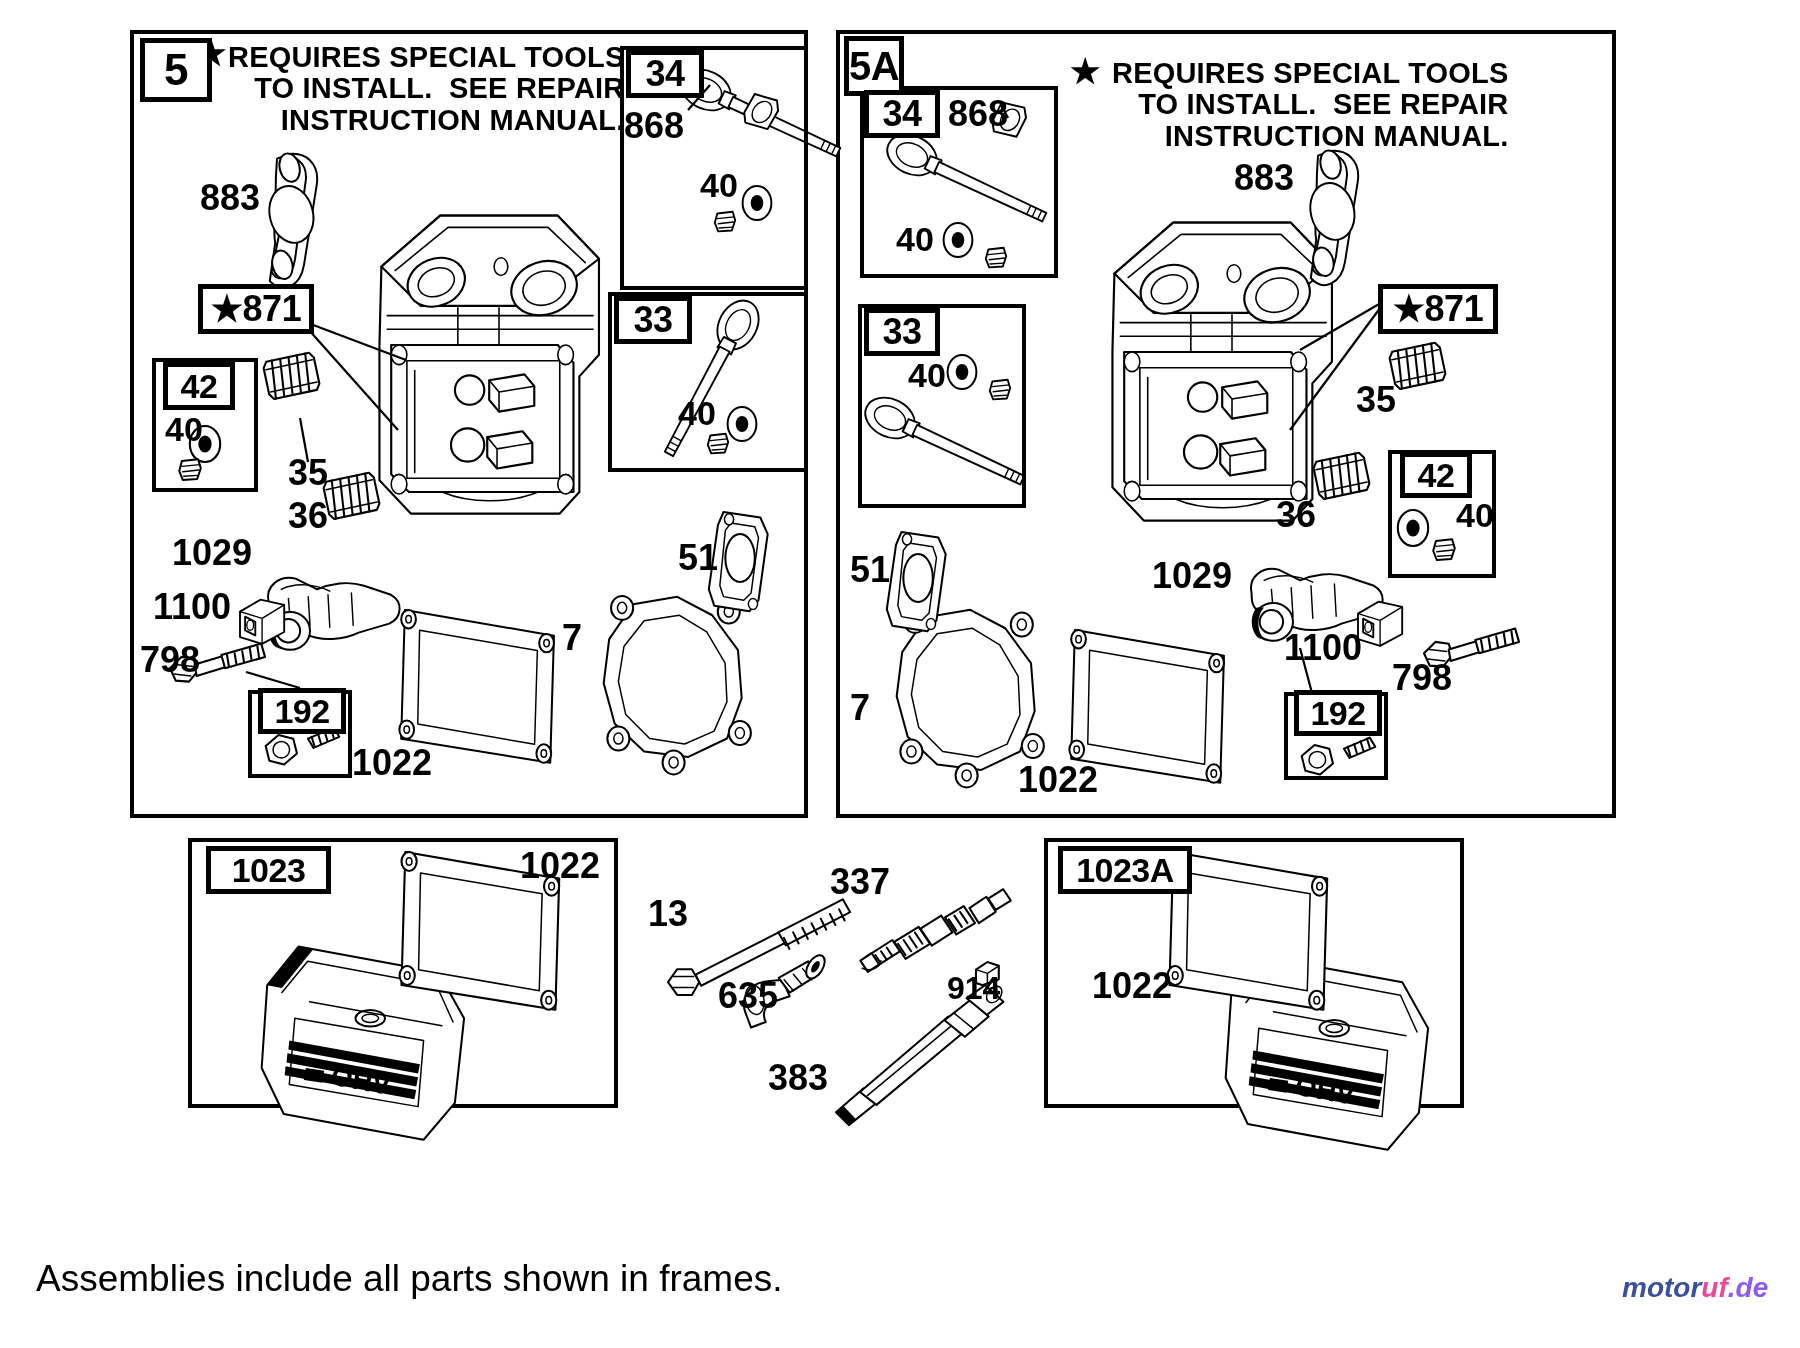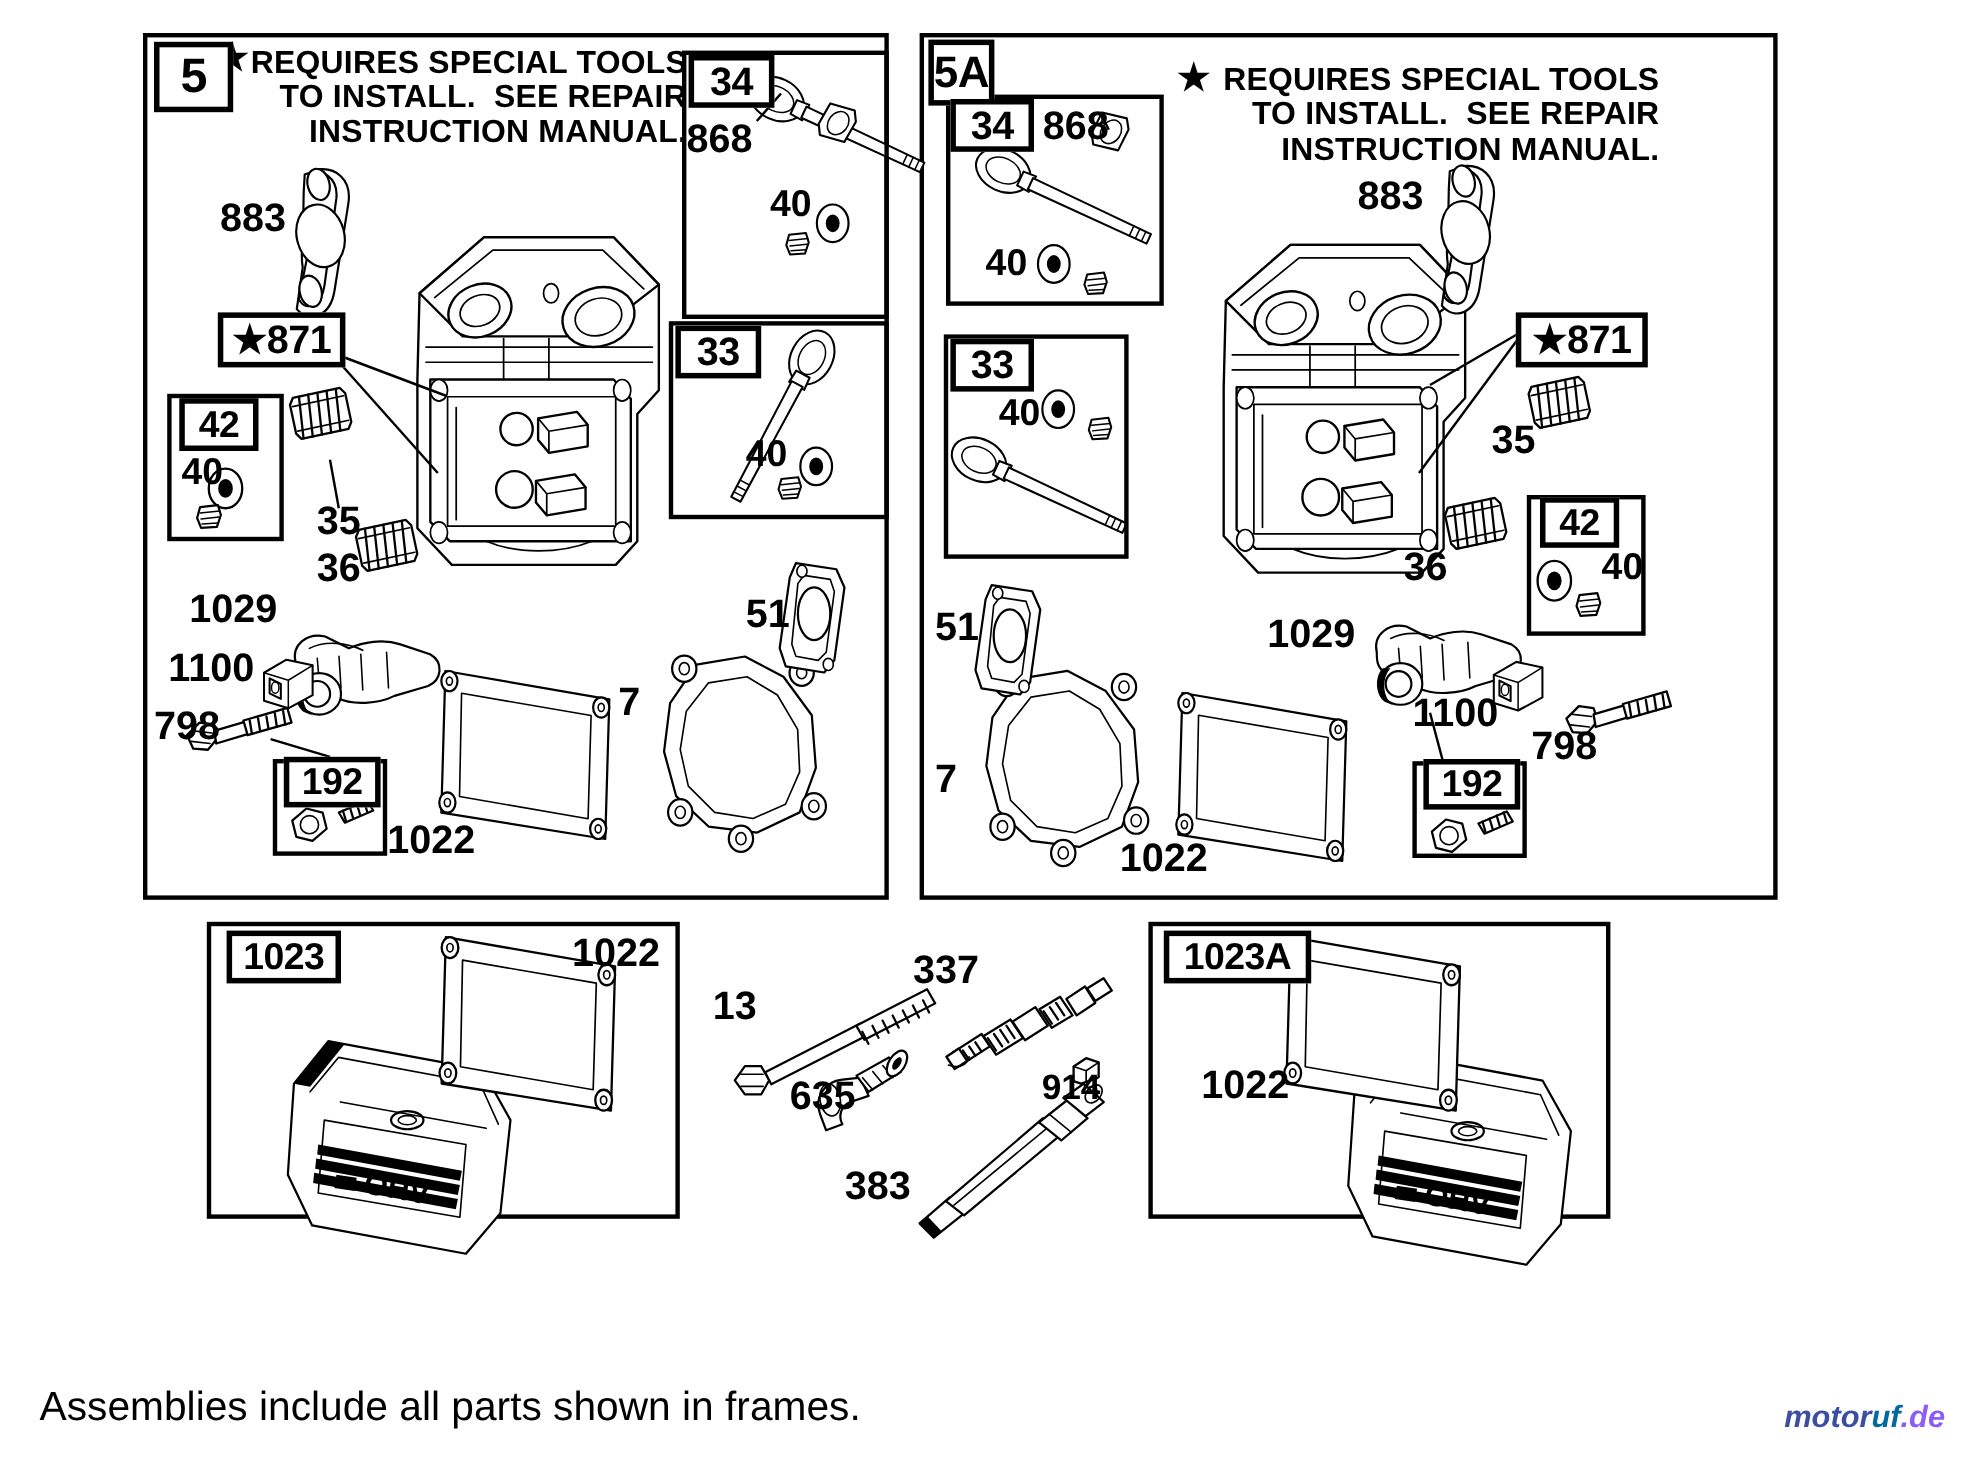--- a/index.html
+++ b/index.html
@@ -87,21 +87,21 @@
 
   
   .watermark {
     position: absolute;
     font-weight: bold;
     font-style: italic;
     white-space: nowrap;
     z-index: 7;
   }
   .wm-motor { color: #3b4ea0; }
-  .wm-uf { color: #0369a1; }
+  .wm-uf { color: #ec4899; }
   .wm-de { color: #8b5cf6; text-align: right; }
 </style>
 </head>
 <body>
 
 <svg class="art" viewBox="0 0 1800 1348" xmlns="http://www.w3.org/2000/svg">
   <defs>
 
     <g id="head-body">
 
@@ -589,21 +589,21 @@
 <div class="lbl" style="left:1152px; top:558px; font-size:36px;">1029</div>
 <div class="lbl" style="left:1284px; top:630px; font-size:36px;">1100</div>
 <div class="lbl" style="left:1392px; top:660px; font-size:36px;">798</div>
 
 <div class="numbox" style="left:1294px; top:690px; width:88px; height:46px; font-size:34px;">192</div>
 
 <div class="lbl" style="left:850px; top:552px; font-size:36px;">51</div>
 <div class="lbl" style="left:850px; top:690px; font-size:36px;">7</div>
 <div class="lbl" style="left:1018px; top:762px; font-size:36px;">1022</div>
 
-<div class="numbox" style="left:206px; top:846px; width:104px; height:48px; font-size:34px;">1023</div>
+<div class="numbox" style="left:206px; top:846px; width:125px; height:48px; font-size:34px;">1023</div>
 <div class="lbl" style="left:520px; top:848px; font-size:36px;">1022</div>
 
 <div class="numbox" style="left:1058px; top:846px; width:134px; height:48px; font-size:34px;">1023A</div>
 <div class="lbl" style="left:1092px; top:968px; font-size:36px;">1022</div>
 
 <div class="lbl" style="left:648px; top:896px; font-size:36px;text-align:center;">13</div>
 <div class="lbl" style="left:690px; top:978px; font-size:36px;margin-left:28px;">635</div>
 <div class="lbl" style="left:830px; top:864px; font-size:36px;">337</div>
 <div class="lbl" style="left:900px; top:972px; font-size:32px;margin-left:47px;">914</div>
 <div class="lbl" style="left:768px; top:1060px; font-size:36px;">383</div>

